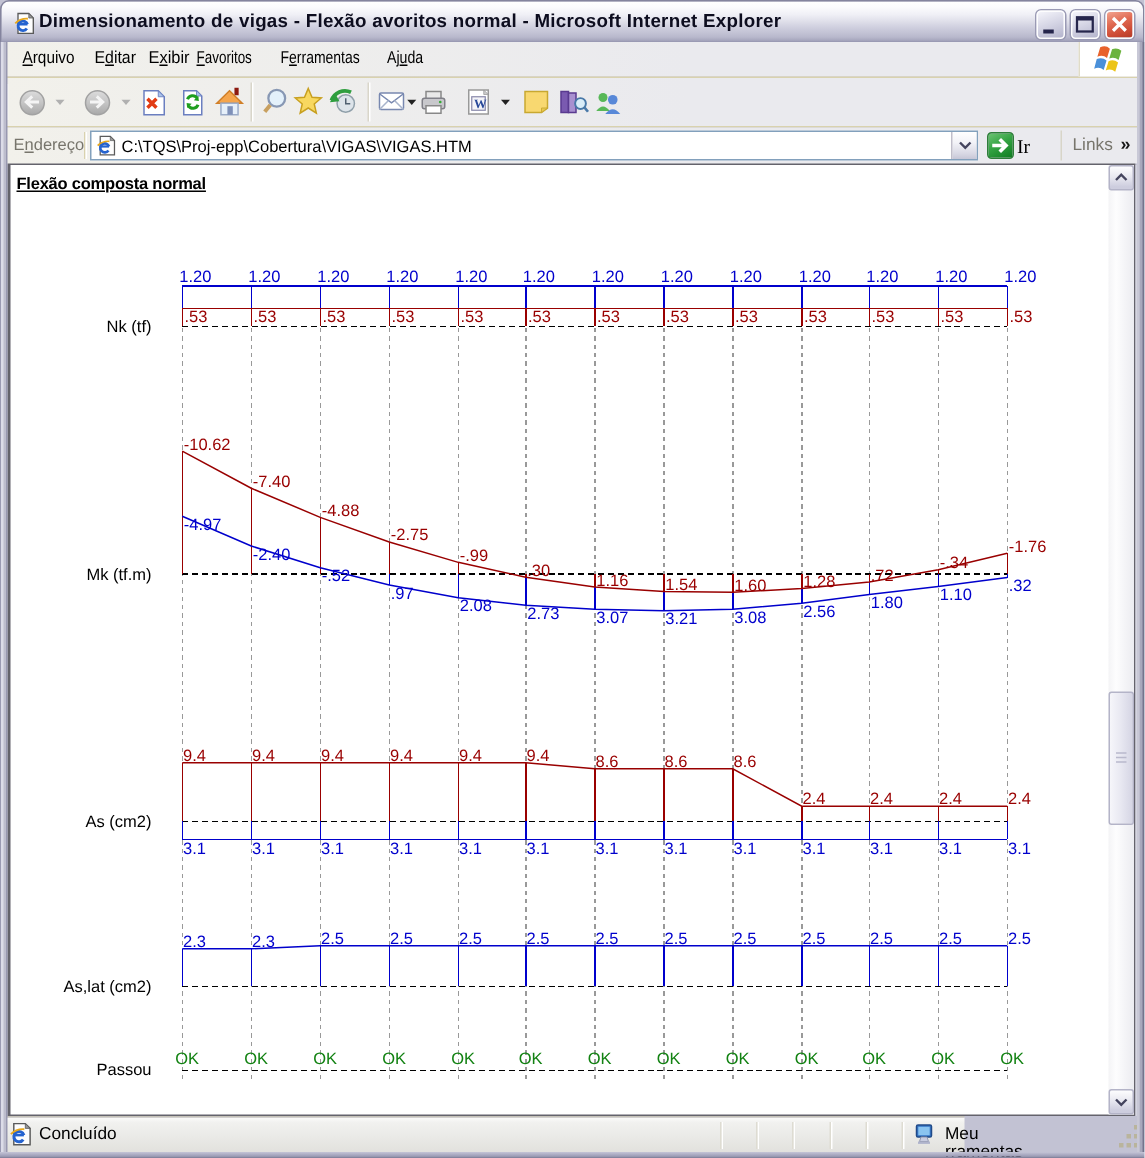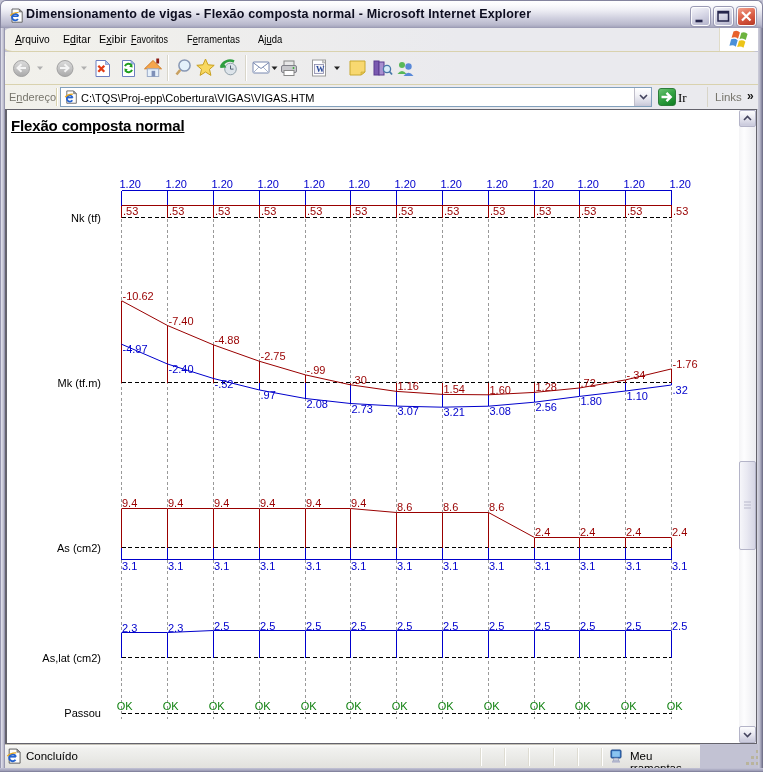--- a/index.html
+++ b/index.html
@@ -17,49 +17,49 @@
 #title-text {
   left:25px; top:6px; font-size:12.5px; font-weight:bold; color:#0d0d1f;
   white-space:nowrap; letter-spacing:0.18px;
 }
 .tbtn { top:6px; width:19px; height:19px; border-radius:3px; border:1px solid #fdfdfe;
   box-shadow:0 0 0 1px #9a9ab4; font-size:11px; text-align:center; }
 #btn-min  { left:690px; background:linear-gradient(160deg,#f4f4fa 0%,#d4d4e4 50%,#b4b4cc 100%); }
 #btn-max  { left:713px; background:linear-gradient(160deg,#f4f4fa 0%,#d4d4e4 50%,#b4b4cc 100%); }
 #btn-close{ left:736px; background:linear-gradient(160deg,#f2a490 0%,#e06a52 40%,#cc4a34 75%,#b23a26 100%); }
 
-#menubar { left:1px; top:28px; width:761px; height:24px; background:linear-gradient(90deg,#f2f1eb,#eaeaee 60%); border-bottom:1px solid #d9d2ae;border-radius:11px; }
+#menubar { left:1px; top:28px; width:761px; height:24px; background:linear-gradient(90deg,#f2f1eb,#eaeaee 60%); border-bottom:1px solid #d9d2ae; }
 .menuitem { position:absolute; top:5px; font-size:11.5px; color:#000; transform-origin:left center; }
 #toolbar { left:1px; top:52px; width:761px; height:33px; background:linear-gradient(90deg,#f2f1eb,#eaeaee 60%); border-bottom:1px solid #d9d2ae; }
 #addrbar { left:1px; top:85px; width:761px; height:24px; background:linear-gradient(90deg,#f2f1eb,#eaeaee 60%); }
 #addrlabel { left:8px; top:6px; font-size:11px; color:#77756c; }
 #addrcombo { left:59px; top:2px; width:592px; height:20px; background:#fff; border:1px solid #82a0bc; }
 #addrtext { left:20px; top:3.5px; font-size:11px; color:#000; white-space:nowrap; }
 #addrdrop { right:0px; top:0px; width:17px; height:18px;
   background:linear-gradient(#ffffff,#f2f2f7 40%,#d8d8e4 80%,#c6c6d6); border-left:1px solid #c0beca; text-align:center; }
 #irbtn { left:657px; top:3px; width:18px; height:18px; border-radius:3px;
   background:linear-gradient(150deg,#6cc473 0%,#34a343 45%,#0e7c20 100%); border:1px solid #2e7d3a; }
 #irlabel { left:677px; top:5px; font-size:13px; color:#000; font-family:'Liberation Serif',serif; }
 #linkssep { left:706px; top:2px; width:1px; height:20px; background:#d8d5c8; }
 #linkslabel { left:714px; top:6px; font-size:11.5px; color:#77756c; }
 #chev { left:746px; top:4px; font-size:12px; font-weight:bold; color:#151515; }
 #content { left:5px; top:108px; width:752px; height:636px; border:1px solid #64636c; border-top-width:2px; border-left-width:2px; background:#ffffff; }
-#heading { left:11px; top:117px; font-size:15px; font-weight:bold; color:#000; text-decoration:underline; letter-spacing:-0.15px; }
+#heading { left:11px; top:117px; font-size:11px; font-weight:bold; color:#000; text-decoration:underline; letter-spacing:-0.15px; }
 
 #scrollbar { left:739px; top:110px; width:17px; height:633px; background:
   linear-gradient(90deg,#f4f4f6 0%, #fdfdfe 30%, #f3f3f6 70%, #ececf1 100%); }
 .sbtn { left:0px; width:17px; height:17px; border-radius:2px;
   background:linear-gradient(#fdfdfe,#e6e6ef 50%,#cdcdde 90%); border:1px solid #b4b4c8;
   color:#44445e; }
 #sb-up { top:0px; }
 #sb-dn { top:616px; }
 #sb-thumb { top:351px; left:0px; width:17px; height:89px; border-radius:2px;
   background:linear-gradient(90deg,#f6f6fa,#e9e9f2 45%,#d5d5e4 100%); border:1px solid #b4b4c8; }
 
-#statusbar { left:1px; top:744px; width:699px; height:24px;
+#statusbar { left:1px; top:744px; width:642px; height:24px;
   background:linear-gradient(#fbfbfa 0%, #f1f1ef 15%, #eaeae7 55%, #e2e1dd 100%);
   border-top:1px solid #c5c2b8; }
 .ssep { position:absolute; top:3px; width:2px; height:18px;
   border-left:1px solid #dedcd2; border-right:1px solid #ffffff; }
 #st-text { left:25px; top:5px; font-size:11.5px; color:#000; }
 #st-zone { left:629px; top:5px; font-size:11.5px; color:#000; }
 #brd-bottom { left:0; top:768px; width:763px; height:4px; background:linear-gradient(#c4c4d6,#9a9ab4); border-bottom:1px solid #84849e; }
 </style>
 </head>
 <body>
@@ -321,21 +321,21 @@
 <div class="abs" id="titlebar">
  <div class="abs" id="title-icon">
   <svg width="15" height="15" viewBox="0 0 15 15">
    <path d="M3 1 h7.2 l3 3 v10.2 h-10.2 z" fill="#fdfdfd" stroke="#5a5a5a" stroke-width="0.9"></path>
    <path d="M10.2 1 l3 3 h-3 z" fill="#999" stroke="#5a5a5a" stroke-width="0.5"></path>
    <path d="M9.3 8.2 a3.2 3.2 0 1 0 -0.4 2.8" fill="none" stroke="#2563cf" stroke-width="1.9"></path>
    <line x1="3.2" y1="8.2" x2="9.3" y2="8.2" stroke="#2563cf" stroke-width="1.6"></line>
    <path d="M1.2 7.6 q3.2 -3.4 8.4 -3.1" stroke="#e8a81c" stroke-width="1.2" fill="none"></path>
   </svg>
  </div>
- <div class="abs" id="title-text">Dimensionamento de vigas - Flexão composta normal - Microsoft Internet Explorer</div>
+ <div class="abs" id="title-text">Dimensionamento de vigas - Flexão avoritos normal - Microsoft Internet Explorer</div>
  <div class="abs tbtn" id="btn-min"><svg width="17" height="17">
         <line x1="3.5" y1="13" x2="10.5" y2="13" stroke="#26264c" stroke-width="2.6"></line>
       </svg></div>
  <div class="abs tbtn" id="btn-max"><svg width="17" height="17">
         <rect x="3" y="3.5" width="10.5" height="9.5" fill="none" stroke="#26264c" stroke-width="1.5"></rect>
         <line x1="3" y1="4.5" x2="13.5" y2="4.5" stroke="#26264c" stroke-width="2.2"></line>
       </svg></div>
  <div class="abs tbtn" id="btn-close"><svg width="17" height="17">
         <path d="M4 4 L12.5 12.5 M12.5 4 L4 12.5" stroke="#fff" stroke-width="2.2"></path>
       </svg></div>

